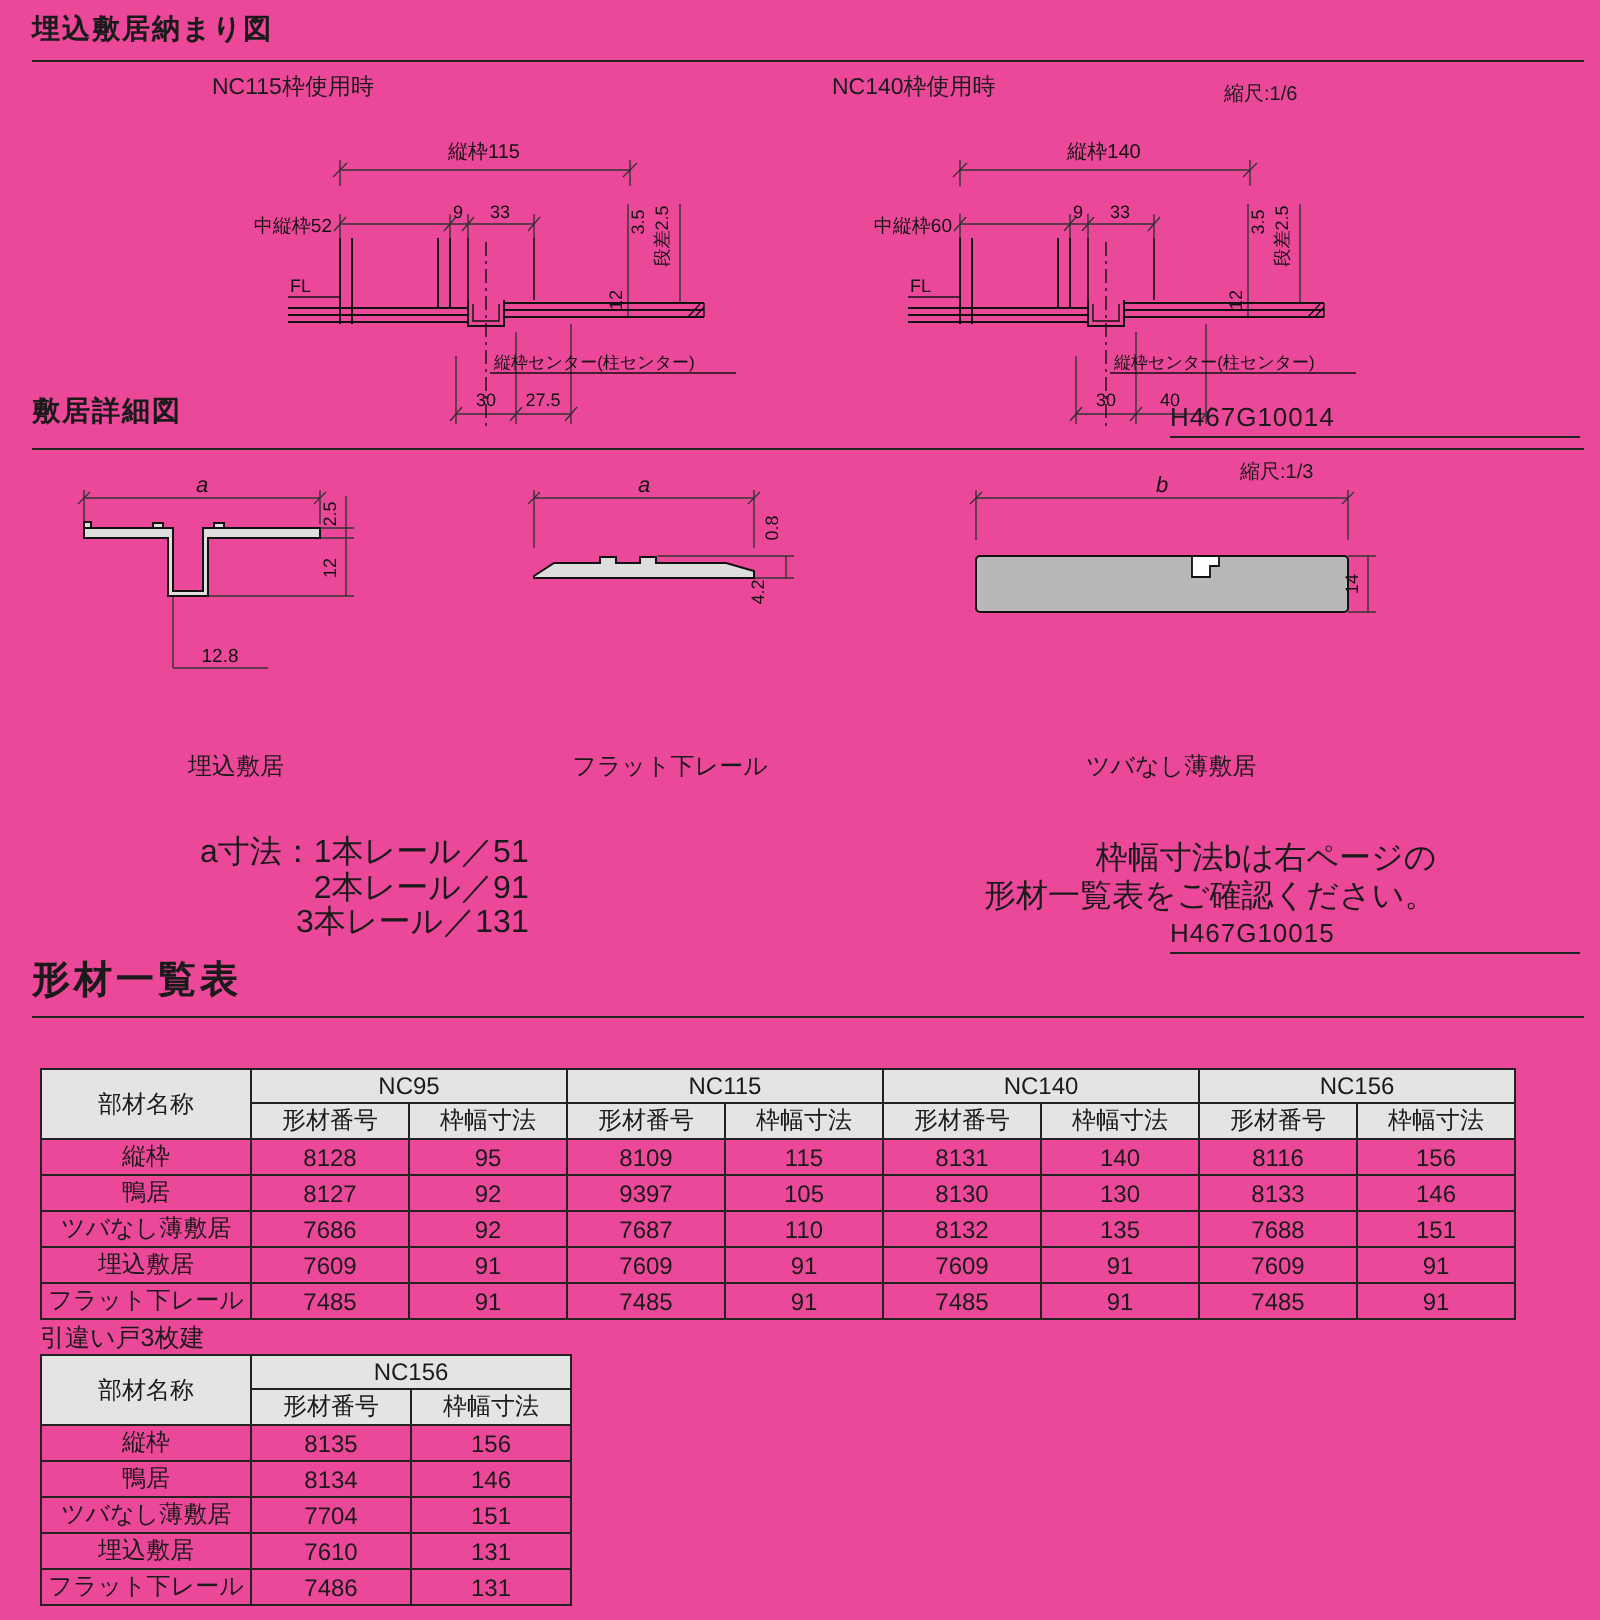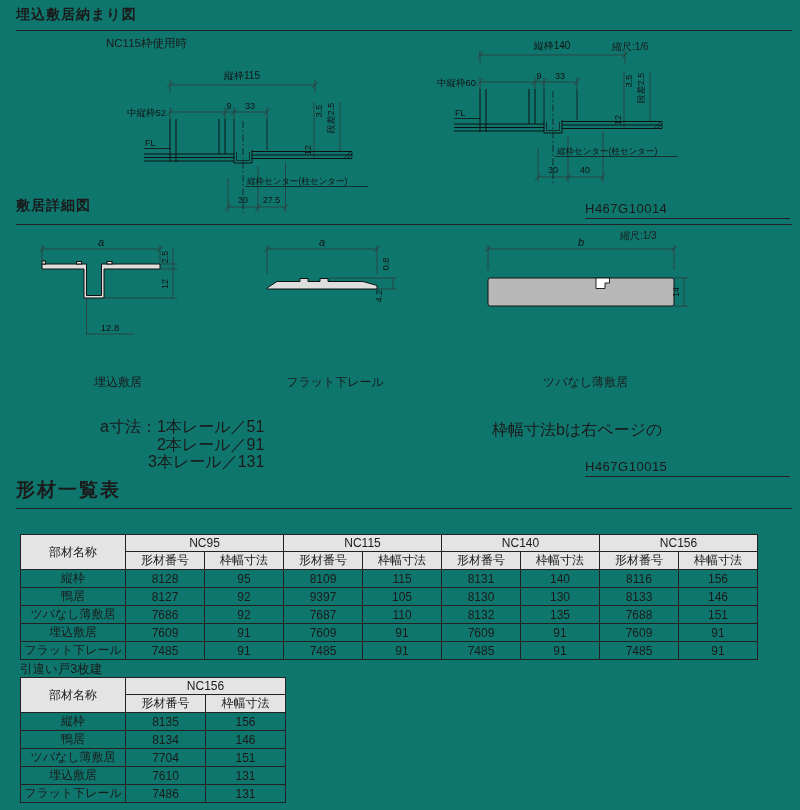--- a/index.html
+++ b/index.html
@@ -1,18 +1,18 @@
 <!DOCTYPE html>
 <html><head>
 <meta charset="utf-8">
 <style>
   * { margin:0; padding:0; box-sizing:border-box; }
   html,body { background:#fff; }
   body { font-family:"Liberation Sans","DejaVu Sans",sans-serif; color:#1a1a1a; }
-  .page { position:relative; width:800px; height:810px; background:#0f766e; overflow:hidden; }
+  .page { position:relative; width:800px; height:810px; background:#ec4899; overflow:hidden; }
   .rule { position:absolute; left:16px; width:776px; border-top:1.5px solid #222; }
   .h-sec { position:absolute; font-size:14px; font-weight:bold; letter-spacing:1px; }
   .h-big { position:absolute; font-size:19px; font-weight:bold; letter-spacing:2px; }
   .scale { position:absolute; font-size:10px; }
   .doc-code { position:absolute; left:585px; width:205px; font-size:13px; letter-spacing:.5px;
               border-bottom:1.5px solid #222; padding-bottom:2px; }
   .diagram-block { position:absolute; top:36px; width:300px; }
   .diag-title { font-size:11.5px; margin-left:6px; margin-bottom:15px; }
   .detail-block { position:absolute; top:234px; text-align:center; }
   .detail-caption { font-size:12px; margin-top:8px; }
@@ -67,20 +67,21 @@
       <text transform="rotate(-90 234 52)" x="234" y="52" text-anchor="middle" font-size="9">段差2.5</text>
       <text transform="rotate(-90 211 84)" x="211" y="84" text-anchor="middle" font-size="9">12</text>
       <text x="45" y="80" font-size="9">FL</text>
       <text x="147" y="118" font-size="8.5">縦枠センター(柱センター)</text>
       <text x="143" y="137" text-anchor="middle" font-size="9">30</text>
       <text x="171.5" y="137" text-anchor="middle" font-size="9">27.5</text>
     </svg>
   </div>
 
   <div class="diagram-block" style="left:410px;">
+    <div class="diag-title">NC140枠使用時</div>
     <svg width="300" height="152" viewBox="0 0 300 152">
       <g stroke="#333" stroke-width="0.7" fill="none">
         <path d="M70,27 V14 M215,27 V14 M70,19 H215"></path>
         <path d="M66.5,22.5 L73.5,15.5 M211.5,22.5 L218.5,15.5"></path>
         <path d="M70,53 V41 M125,53 V41 M134,53 V41 M167,53 V41 M70,46 H167"></path>
         <path d="M67,49.5 L73,42.5 M122,49.5 L128,42.5 M131,49.5 L137,42.5 M164,49.5 L170,42.5"></path>
         <path d="M128,112 V146 M158,100 V146 M193,96 V146 M128,141 H193"></path>
         <path d="M125,144.5 L131,137.5 M155,144.5 L161,137.5 M190,144.5 L196,137.5"></path>
         <path d="M214,92.5 V36 M240,85.5 V36"></path>
       </g>
@@ -172,20 +173,21 @@
     <div class="detail-caption">ツバなし薄敷居</div>
   </div>
 
   <div class="notes" style="left:100px; top:418px;">
     <div>a寸法：1本レール／51</div>
     <div class="indent">2本レール／91</div>
     <div class="indent">3本レール／131</div>
   </div>
   <div class="notes notes-b" style="left:492px; top:420px;">
     <div>枠幅寸法bは右ページの</div>
+    <div>形材一覧表をご確認ください。</div>
   </div>
 
   <div class="doc-code" style="top:459px;">H467G10015</div>
 
   <div class="h-big" style="left:16px; top:477px;">形材一覧表</div>
   <div class="rule" style="top:508px;"></div>
 
   <div class="tbl-caption" style="left:20px; top:517px;margin-top:28px;">引違い戸2枚建</div>
   <table class="ptable" style="left:20px; top:534px; width:737px;">
     <colgroup>

